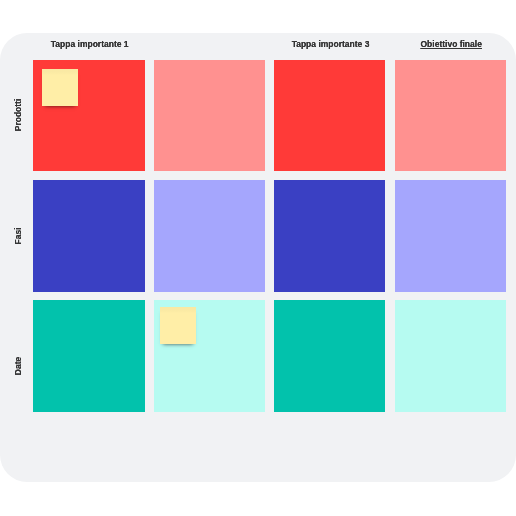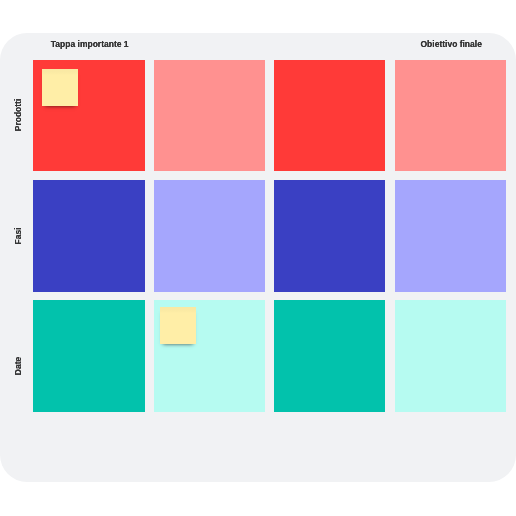--- a/index.html
+++ b/index.html
@@ -76,21 +76,22 @@
   }
   .note.n1 { left:9.1px; top:8.9px; }
   .note.n2 { left:5.9px; top:6.7px; }
 </style>
 </head>
 <body style="background: rgb(255, 255, 255);">
 
 <div id="board" style="background: rgb(241, 242, 244);">
 
   <div class="hdr c1" style="color: rgb(53, 53, 53);">Tappa importante 1</div>
-  <div class="hdr c4" style="color: rgb(53, 53, 53);">Obiettivo finale</div>
+  <div class="hdr c3" style="color: rgb(53, 53, 53);">Tappa importante 3</div>
+  <div class="hdr c4" style="color: rgb(53, 53, 53); text-decoration: underline;">Obiettivo finale</div>
 
   <div class="rowlab r1" style="color: rgb(53, 53, 53);">Prodotti</div>
   <div class="rowlab r2" style="color: rgb(53, 53, 53);">Fasi</div>
   <div class="rowlab r3" style="color: rgb(53, 53, 53);">Date</div>
 
   <div class="cell r1 c1 tone-r1-strong" style="background: rgb(255, 58, 56);">
     <div class="note n1" style="background: rgb(255, 238, 167);"></div>
   </div>
   <div class="cell r1 c2 tone-r1-light" style="background: rgb(255, 145, 144);"></div>
   <div class="cell r1 c3 tone-r1-strong" style="background: rgb(255, 58, 56);"></div>

